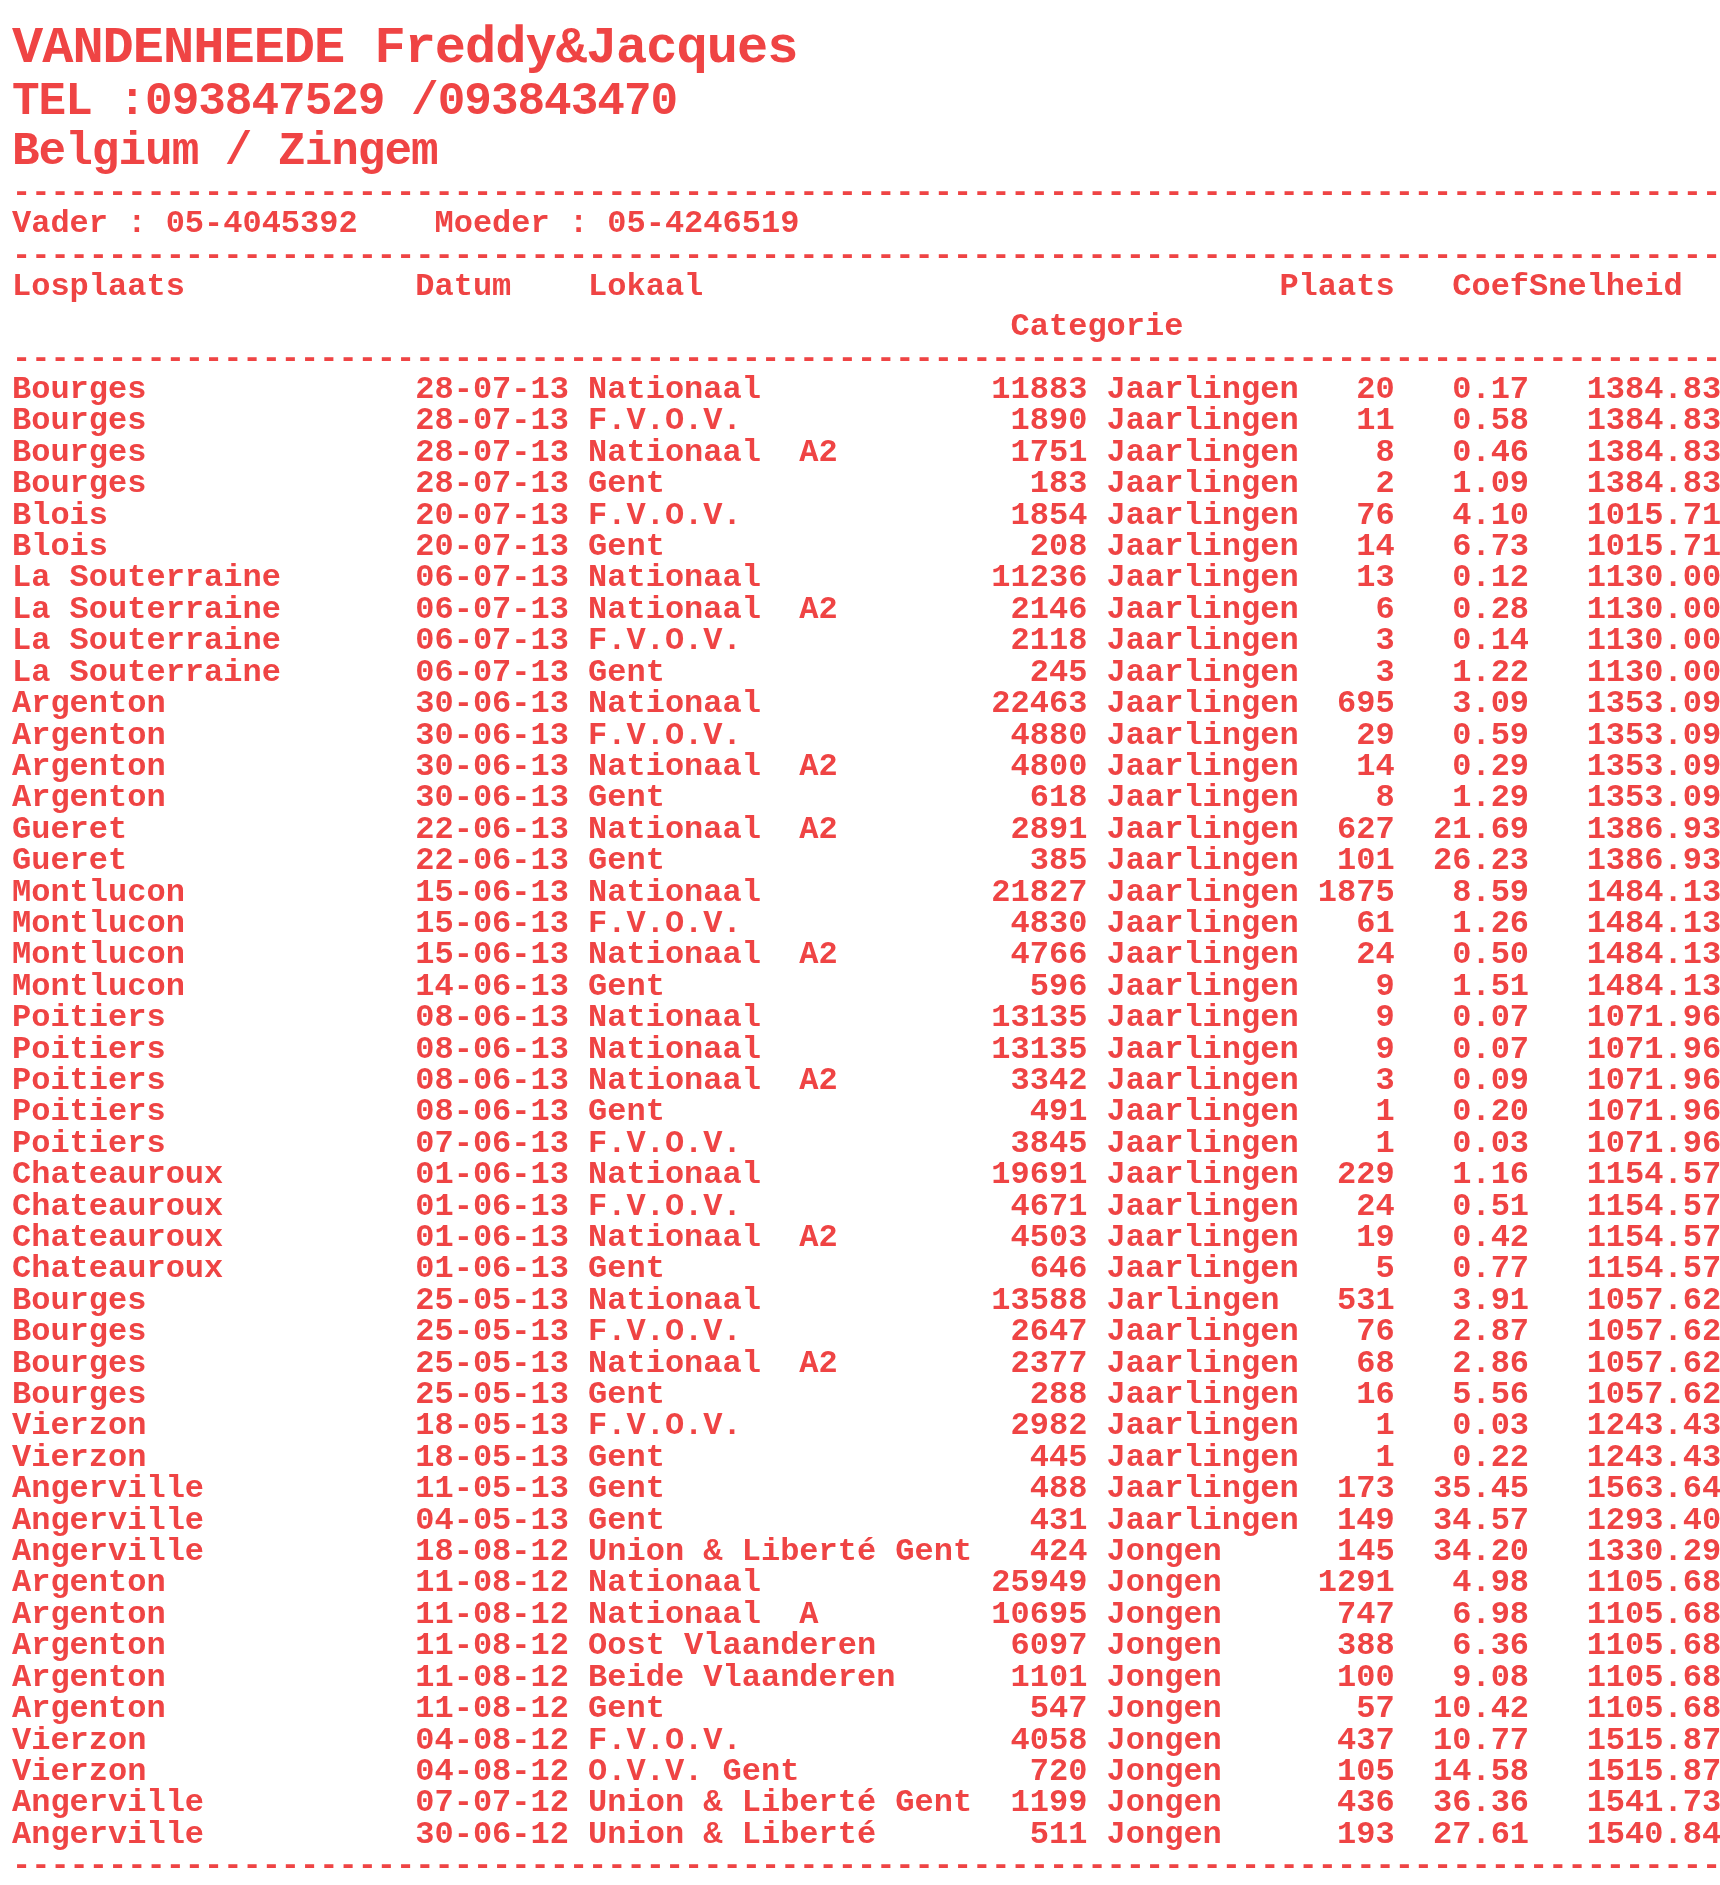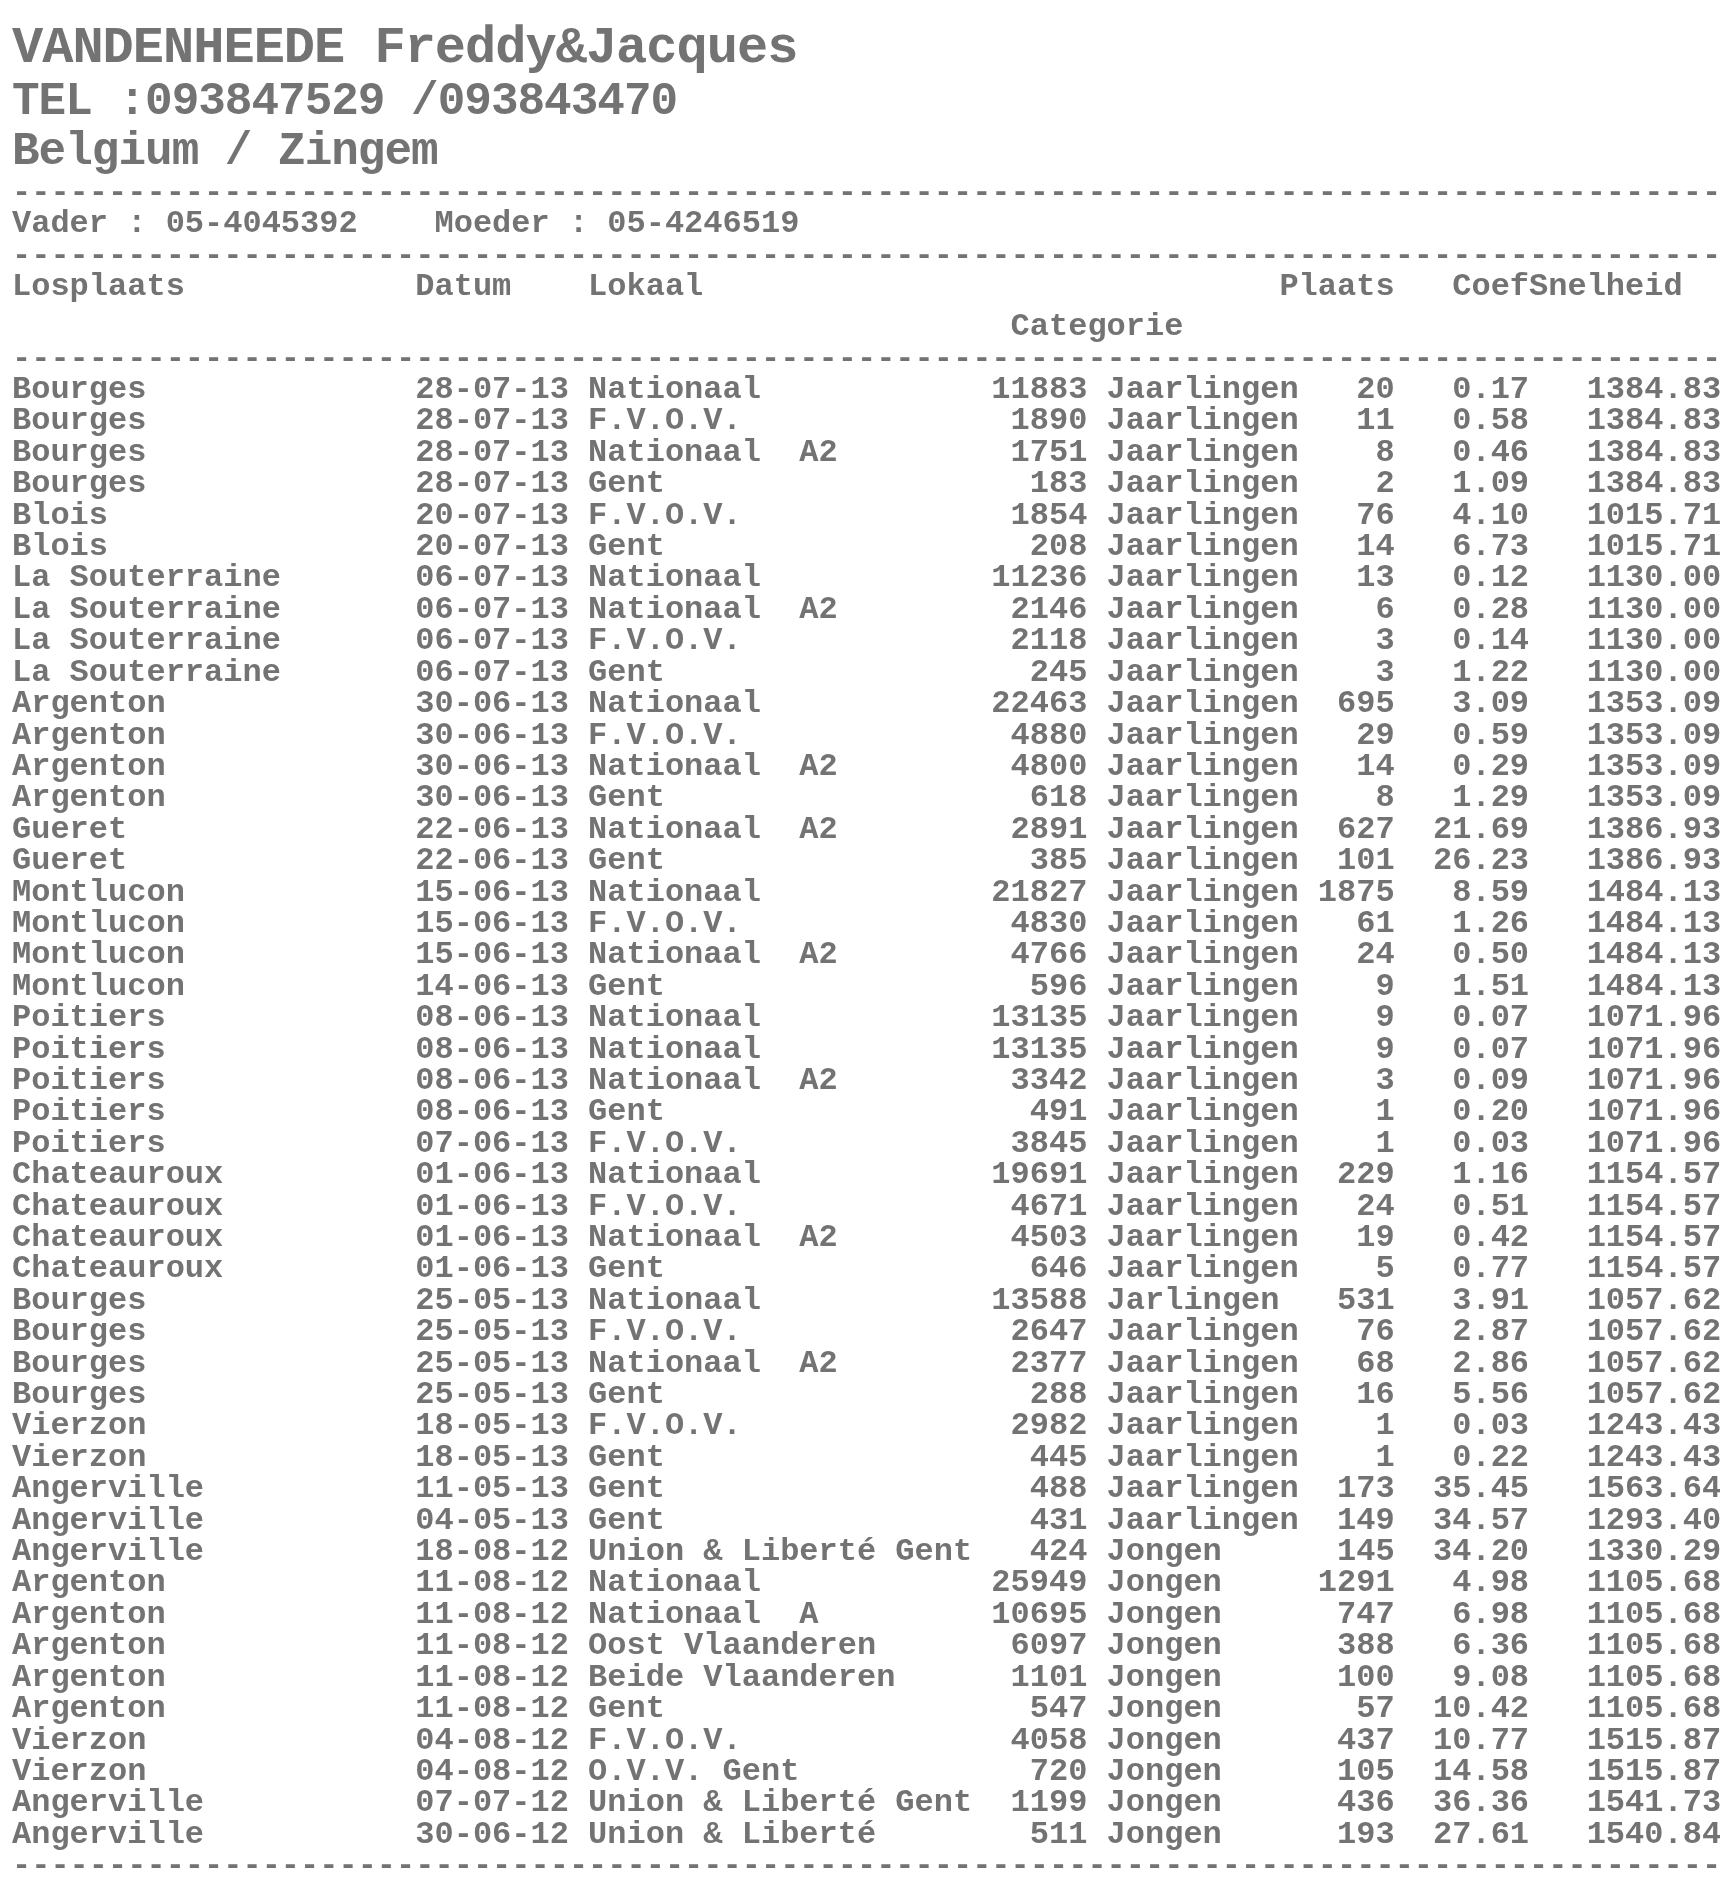--- a/index.html
+++ b/index.html
@@ -1,21 +1,21 @@
 <!DOCTYPE html>
 <html><head>
 <meta charset="utf-8">
 <style>
   html, body { margin: 0; padding: 0; background: #ffffff; }
   .page {
     width: 1720px;
     height: 1885px;
     box-sizing: border-box;
     background: #ffffff;
-    color: #737373;
+    color: #ef4444;
     font-family: "Liberation Mono", "DejaVu Sans Mono", monospace;
     font-weight: bold;
     overflow: hidden;
     padding: 20px 0 0 12px;
   }
   .title-name { font-size: 52px; line-height: 57px; white-space: pre; letter-spacing: -1px; }
   .title-line { font-size: 46px; line-height: 50px; white-space: pre; letter-spacing: -1px; }
   .mono { font-size: 32px; line-height: 31.4px; }
   .championship { margin-top: 24px; margin-bottom: 18px; white-space: pre; font-size: 30px; }
   .divider { white-space: pre; overflow: hidden; width: 89ch; }

